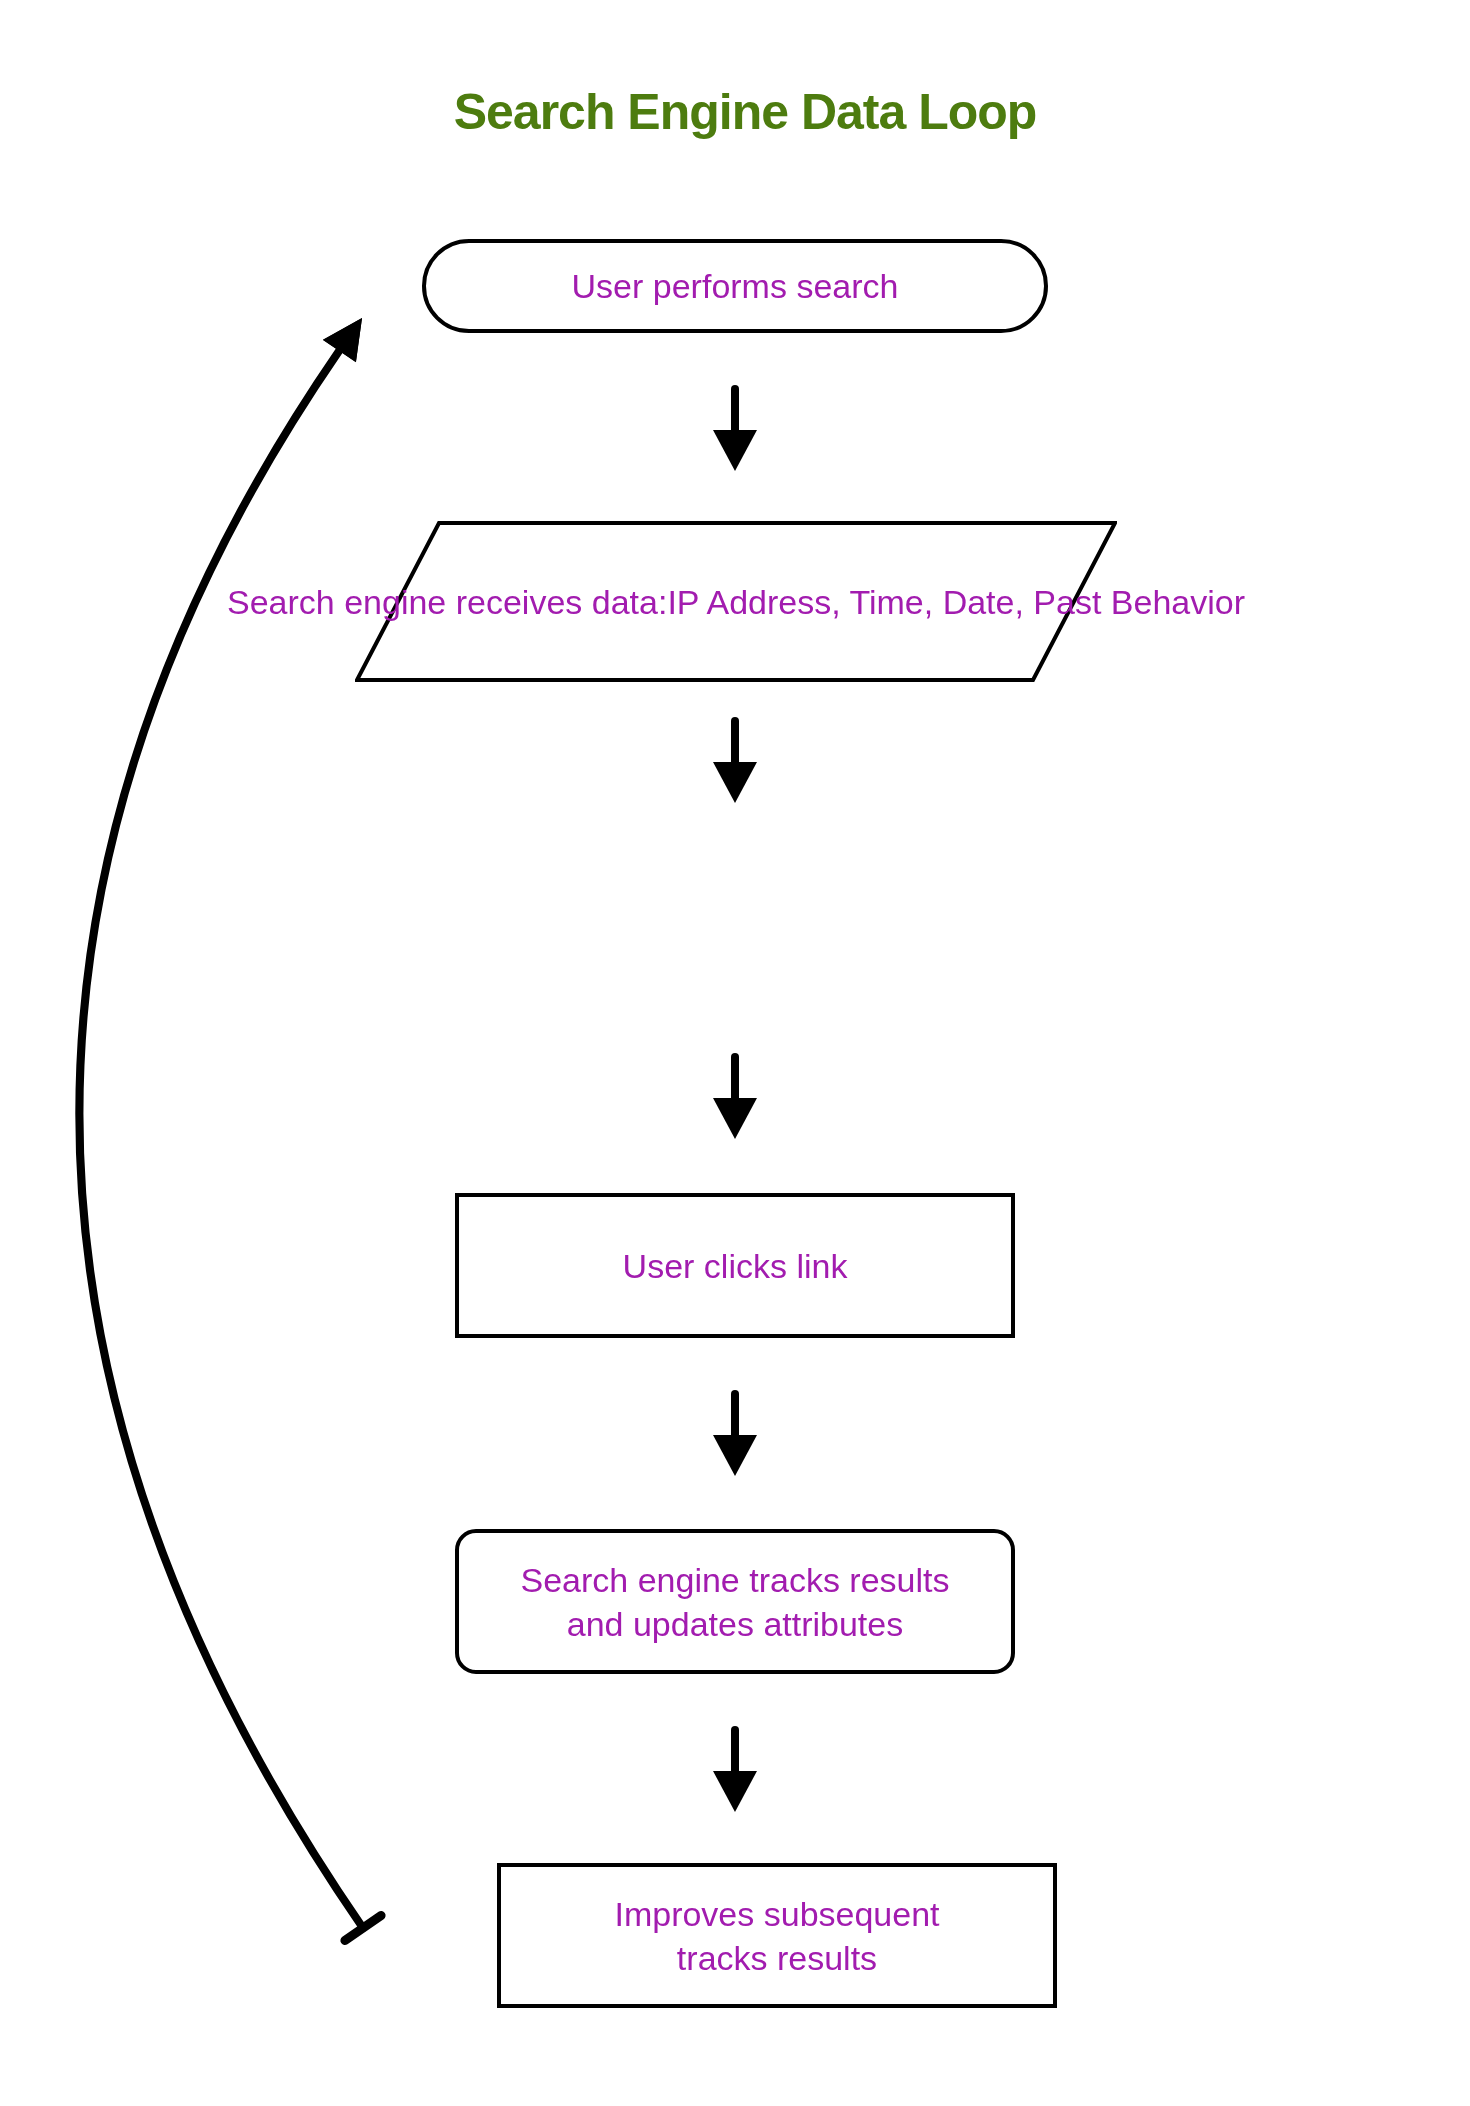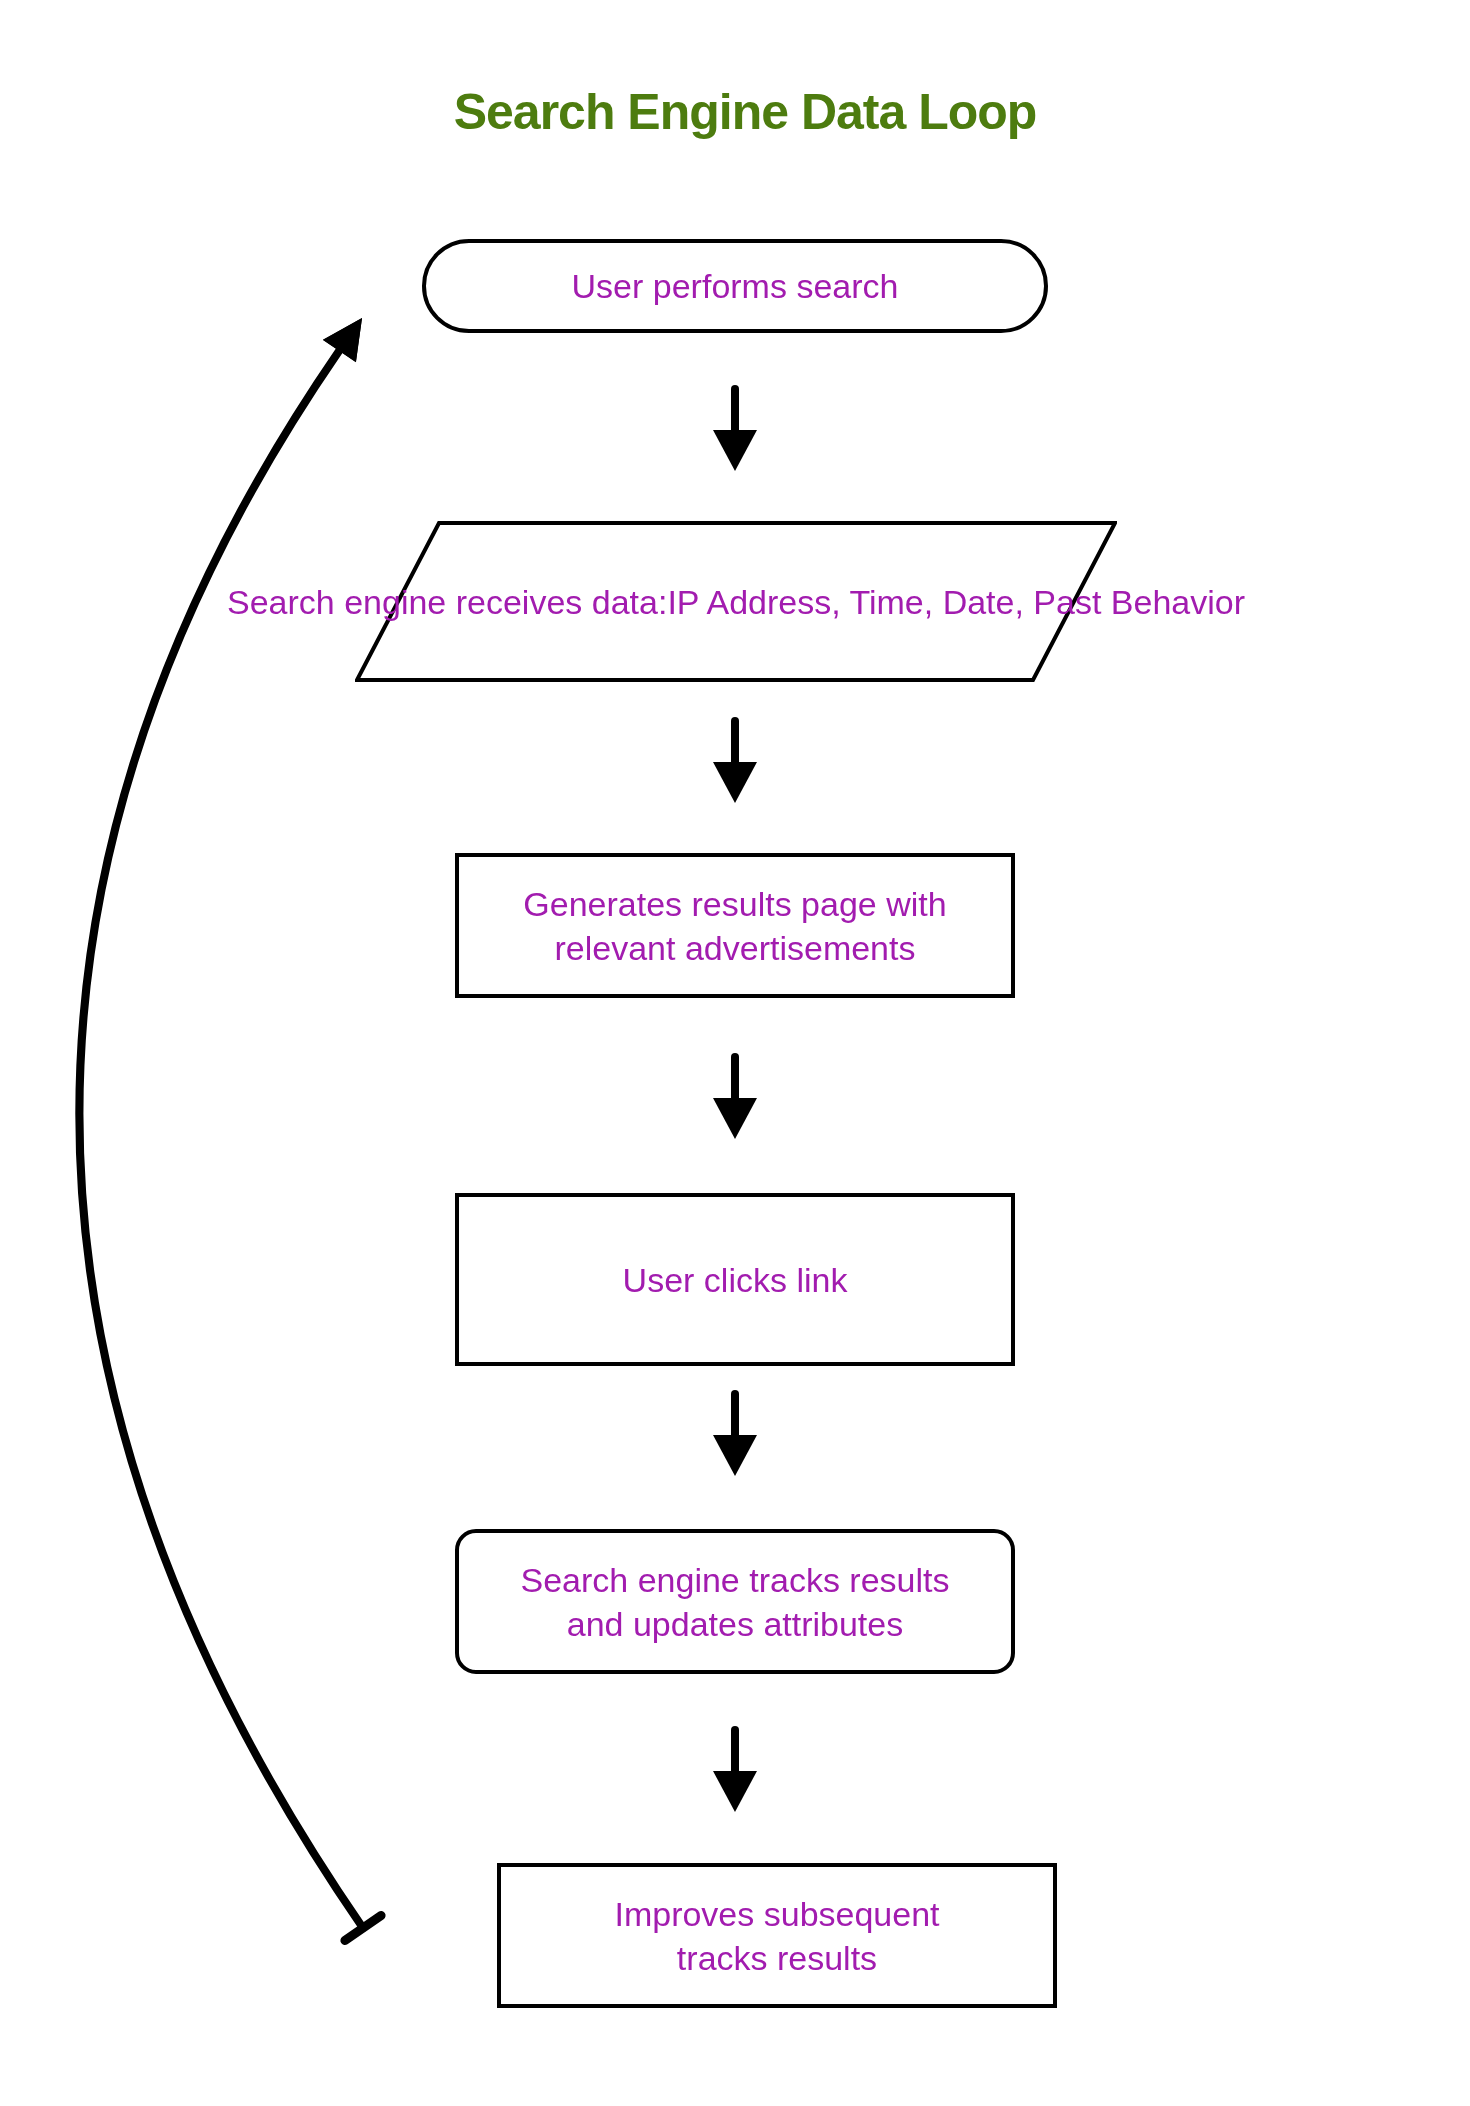--- a/index.html
+++ b/index.html
@@ -43,21 +43,21 @@
   }
   .node .line { display: block; white-space: nowrap; }
   .stadium {
     left: 422px; top: 239px;
     width: 626px; height: 94px;
     border: 4px solid #000000;
     border-radius: 47px;
   }
   .rect { border: 4px solid #000000; }
   .rect-1 { left: 455px; top: 853px;  width: 560px; height: 145px; }
-  .rect-2 { left: 455px; top: 1193px; width: 560px; height: 173px; }
+  .rect-2 { left: 455px; top: 1193px; width: 560px; height: 145px; }
   .rect-3 { left: 455px; top: 1529px; width: 560px; height: 145px; border-radius: 21px; }
   .rect-4 { left: 455px; top: 1863px; width: 560px; height: 145px; margin-left: 42px; }
   .parallelogram-node {
     left: 355px; top: 521px;
     width: 762px; height: 161px;
     border: none;
     background: transparent;
   }
   .parallelogram-node svg.shape {
     position: absolute;
@@ -116,24 +116,20 @@
       <span class="line">Search engine receives data:</span>
       <span class="line">IP Address, Time, Date, Past Behavior</span>
     </div>
   </div>
 
   <svg class="flow-arrow arrow-2" viewBox="0 0 44 86" aria-hidden="true">
     <line x1="22" y1="4" x2="22" y2="47" stroke="#000000" stroke-width="8" stroke-linecap="round"></line>
     <polygon points="0,45 44,45 22,86" fill="#000000"></polygon>
   </svg>
 
-  <div class="node rect rect-1">
-    <span class="line">Generates results page with</span>
-    <span class="line">relevant advertisements</span>
-  </div>
 
   <svg class="flow-arrow arrow-3" viewBox="0 0 44 86" aria-hidden="true">
     <line x1="22" y1="4" x2="22" y2="47" stroke="#000000" stroke-width="8" stroke-linecap="round"></line>
     <polygon points="0,45 44,45 22,86" fill="#000000"></polygon>
   </svg>
 
   <div class="node rect rect-2">
     <span class="line">User clicks link</span>
   </div>
 

